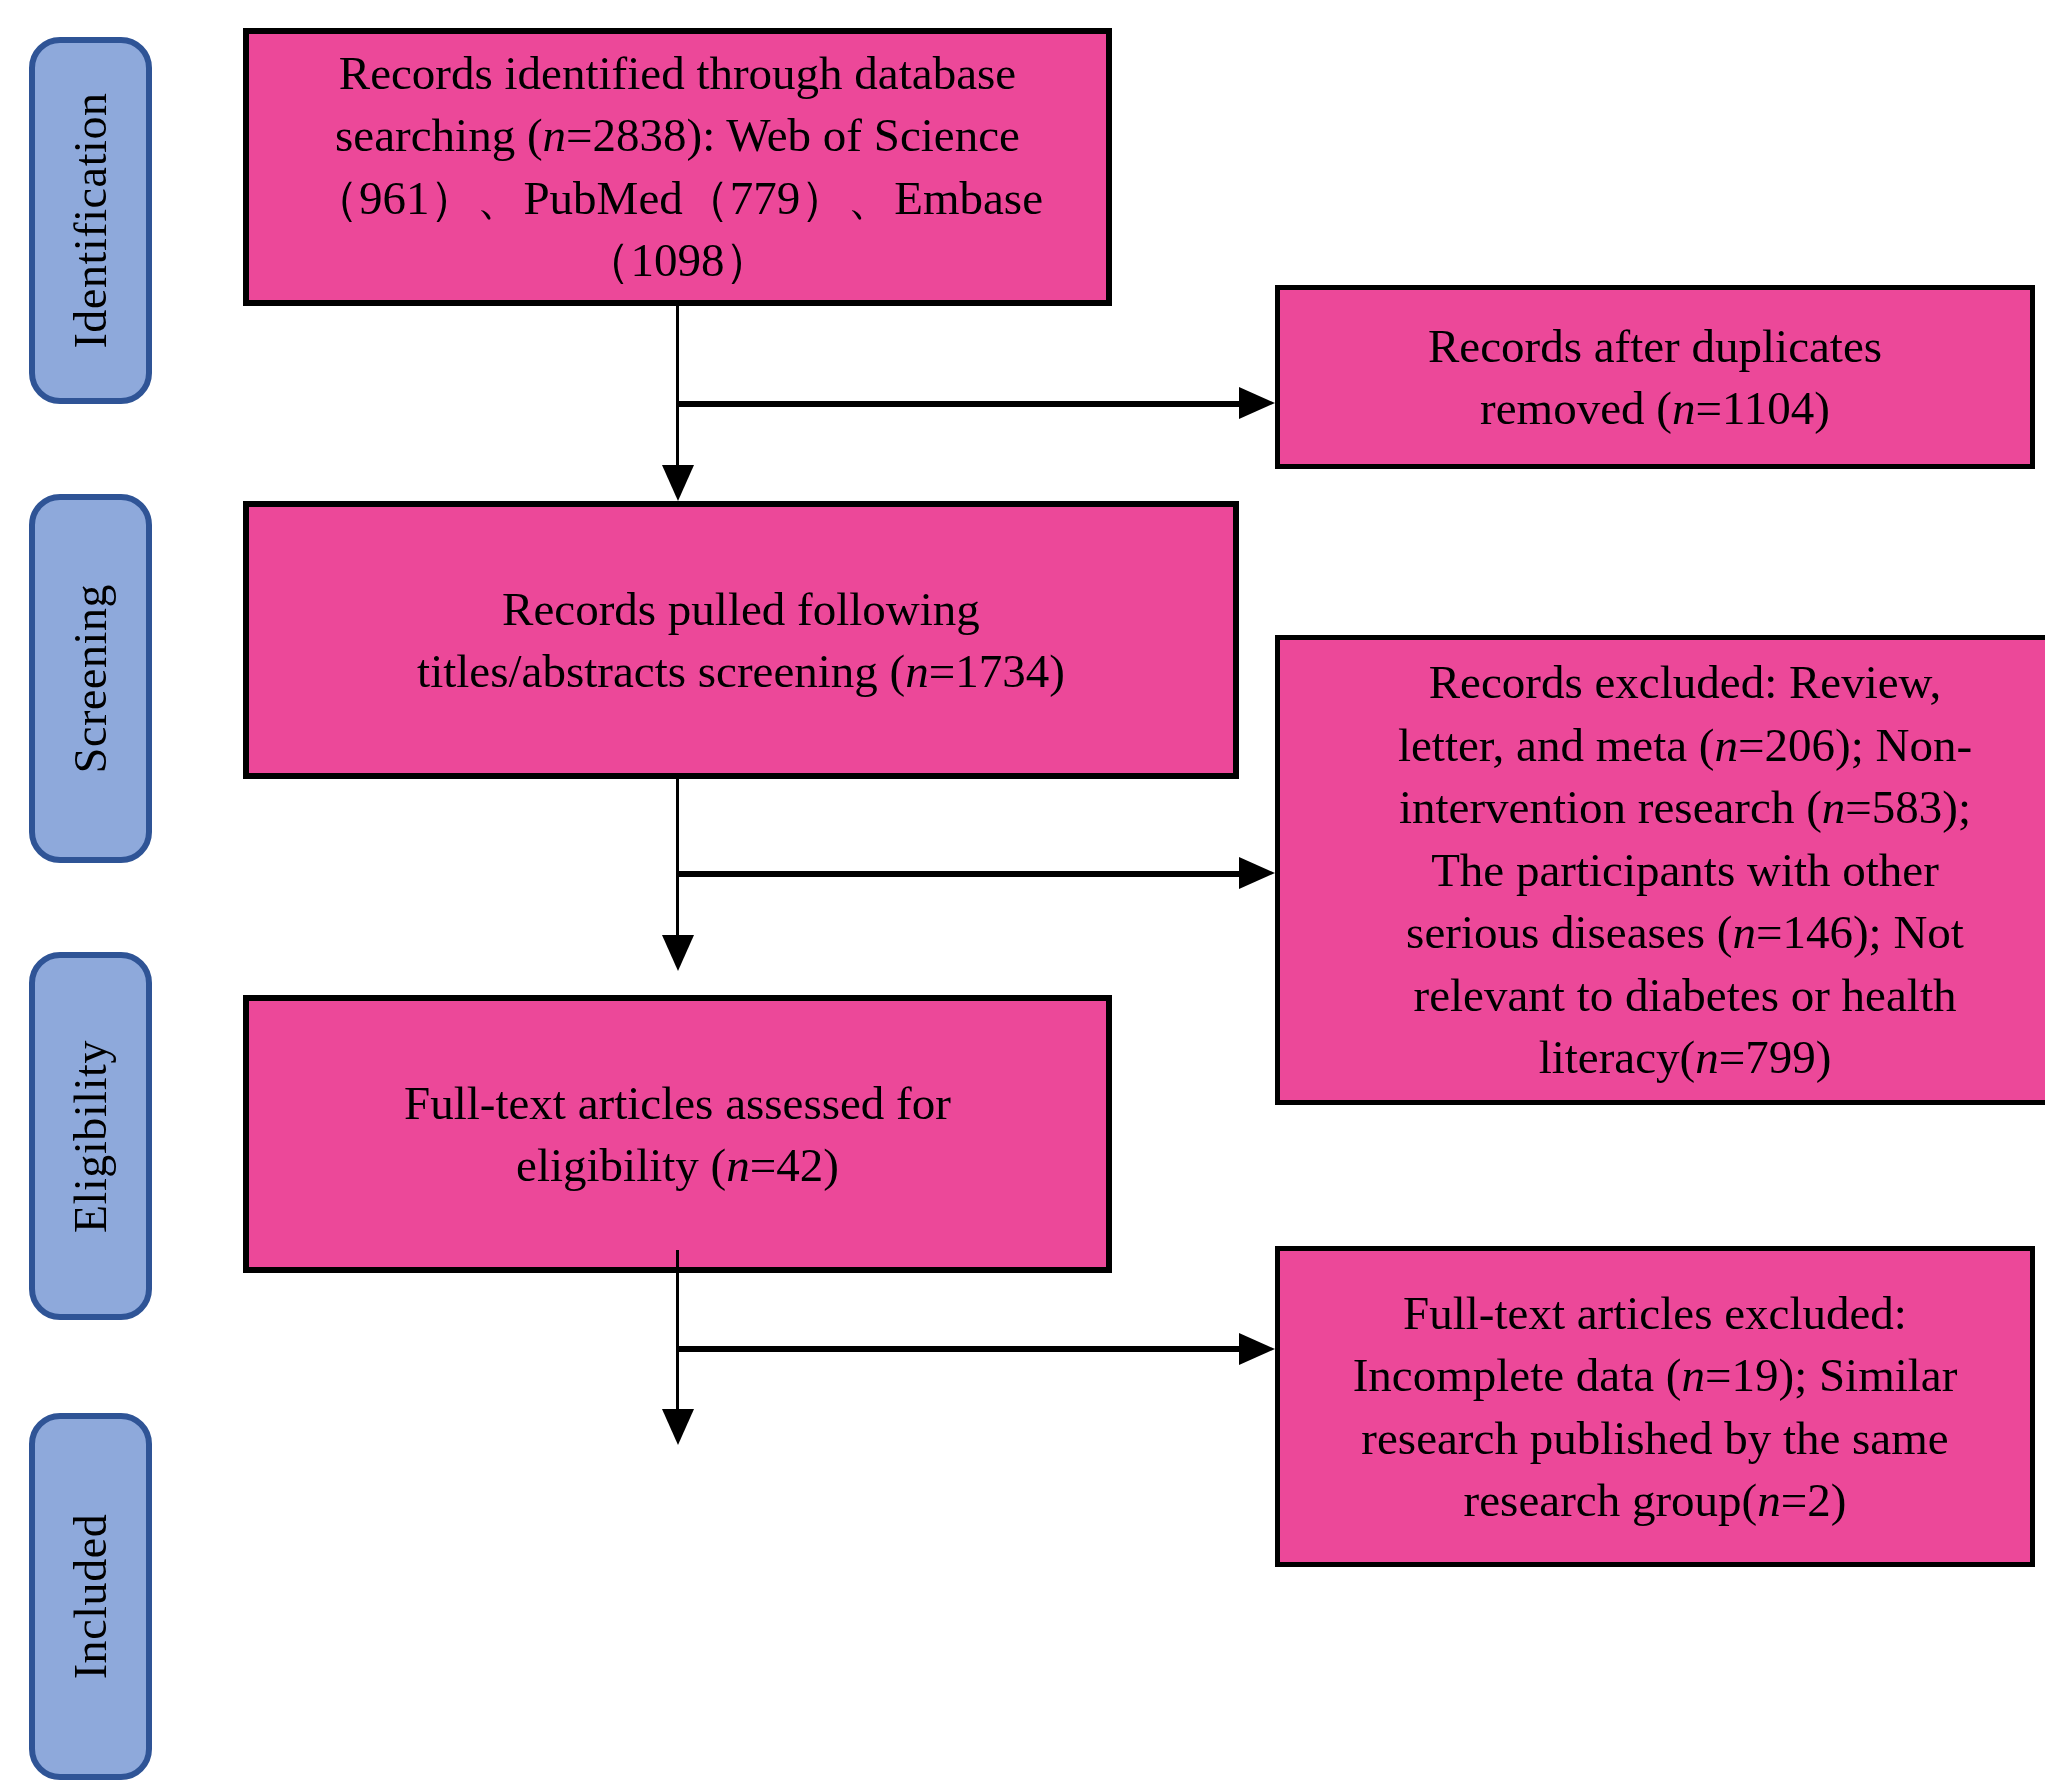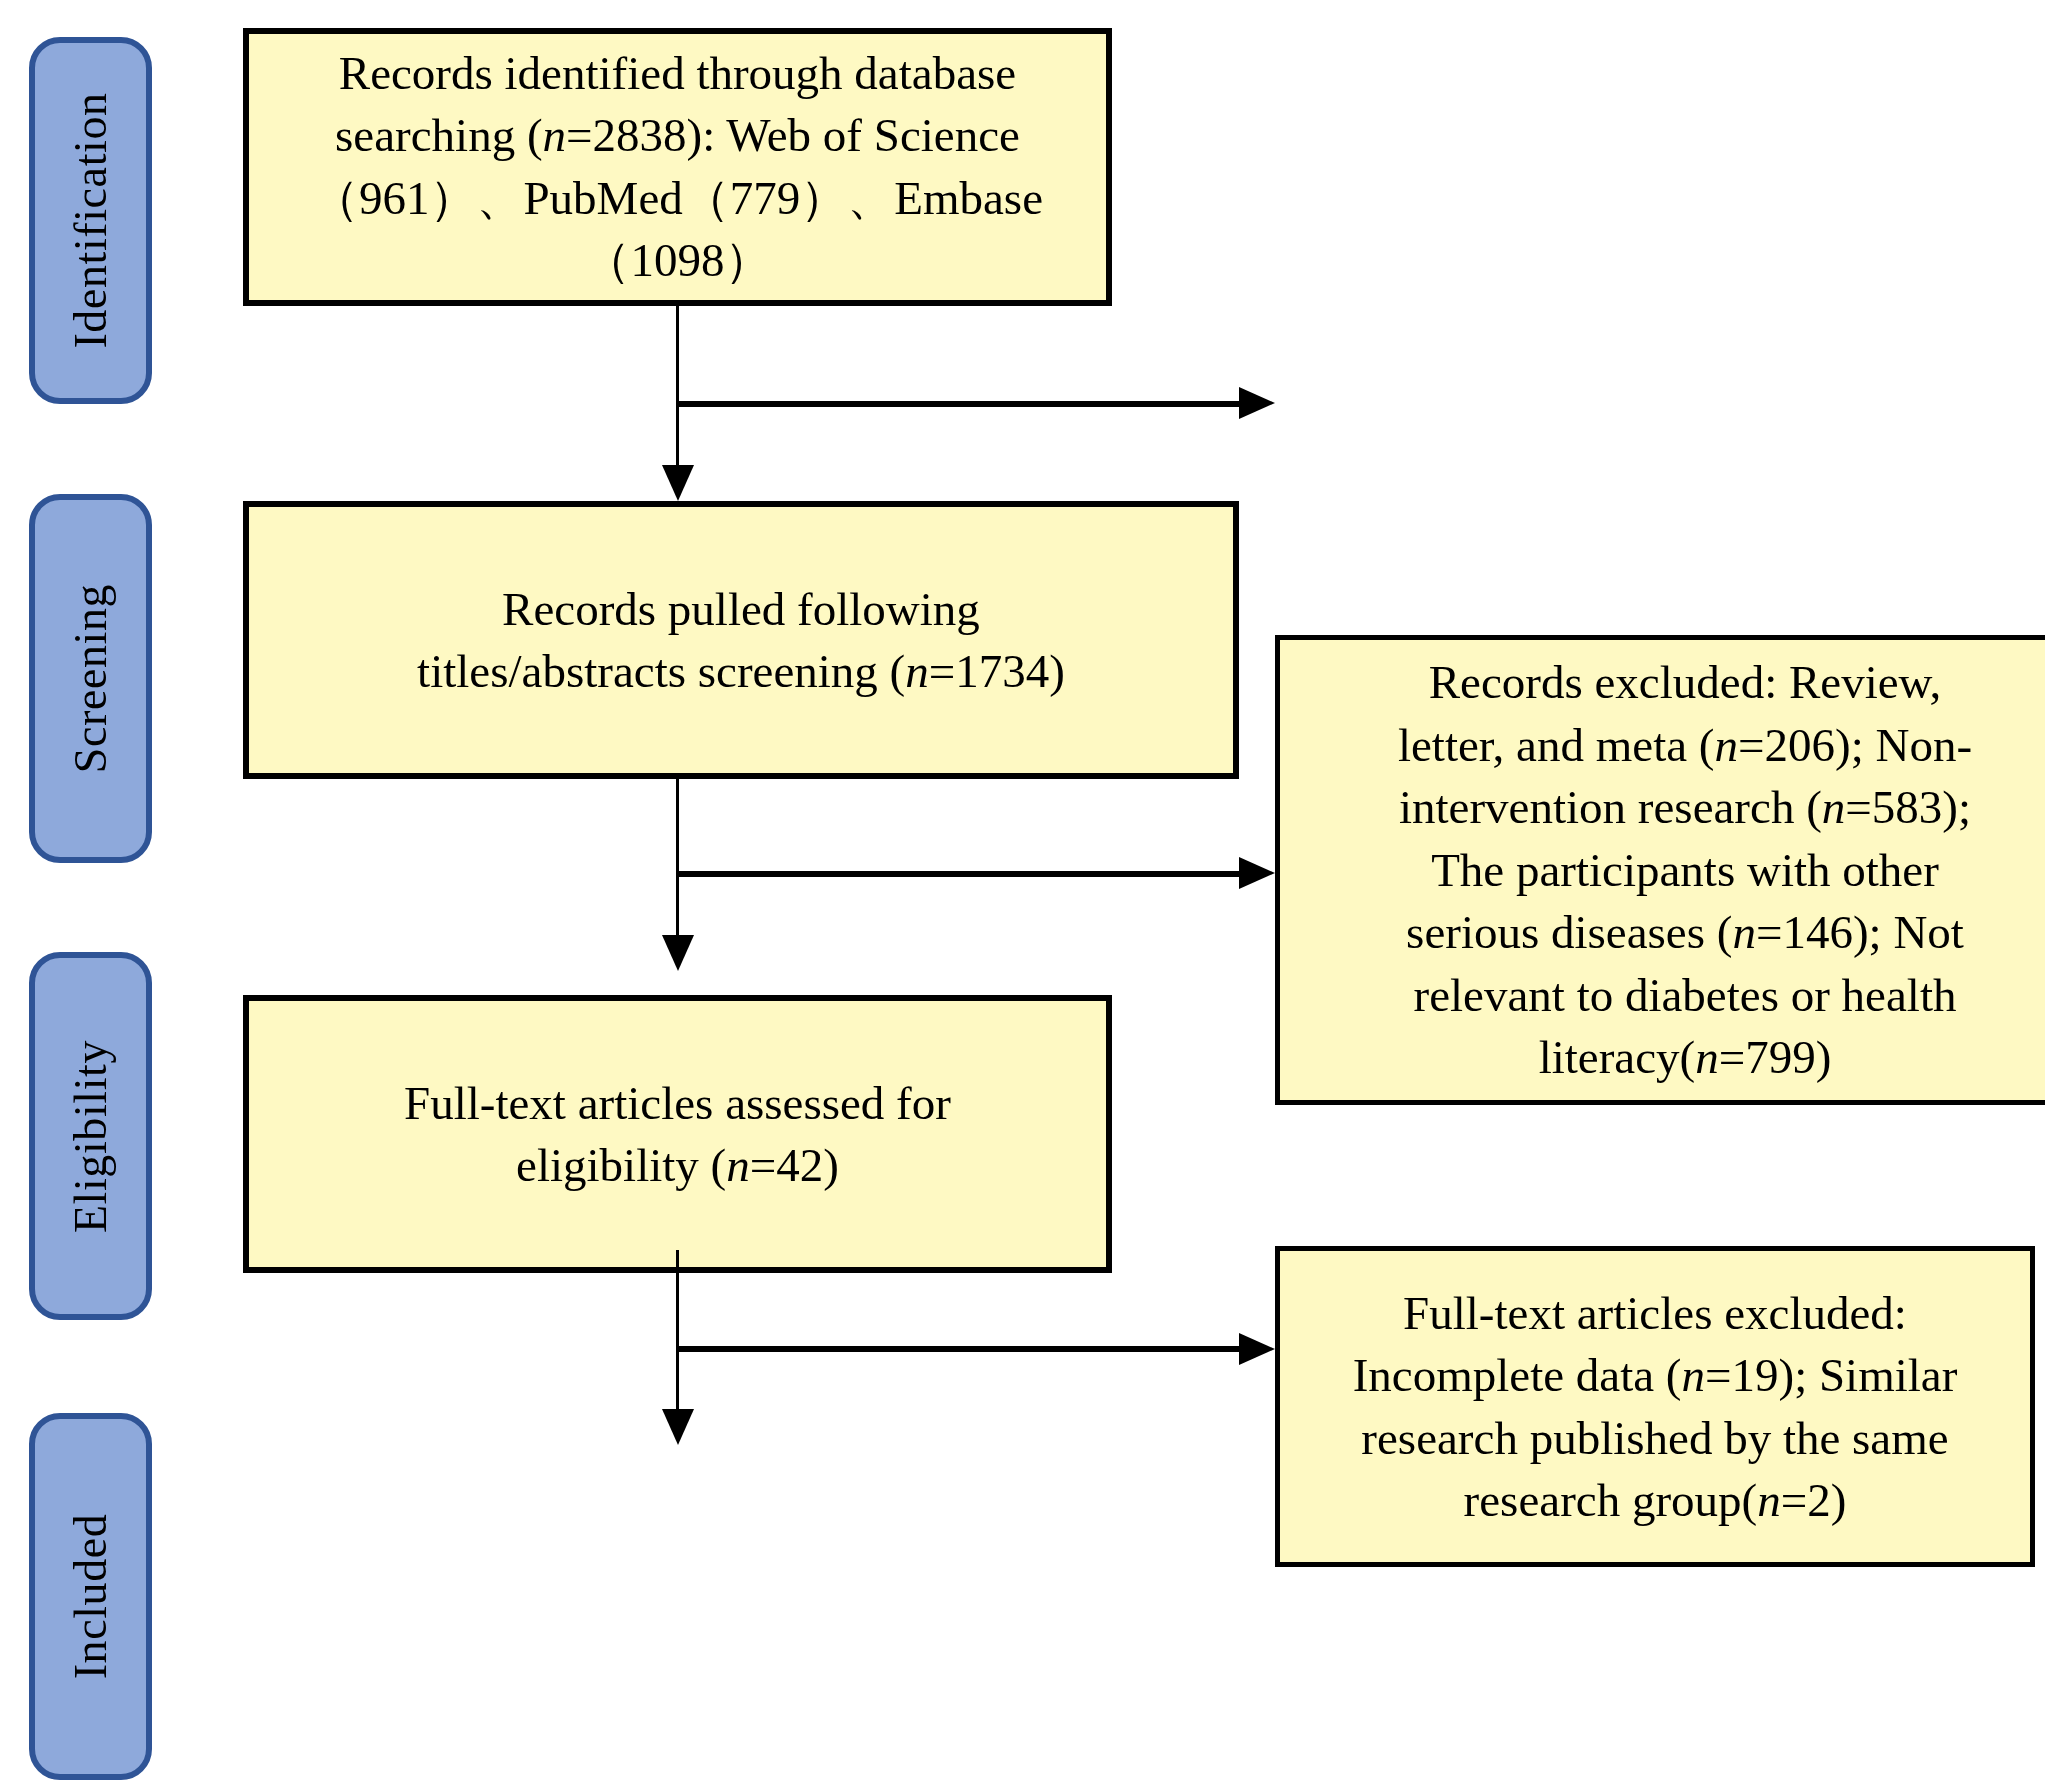--- a/index.html
+++ b/index.html
@@ -30,21 +30,21 @@
     transform: rotate(-90deg);
     white-space: nowrap;
     font-size: 46px;
     letter-spacing: 0.6px;
   }
 
   
   .flowbox {
     position: absolute;
     box-sizing: border-box;
-    background: #fef9c3;
+    background: #ec4899;
     border: 6.4px solid #000000;
     display: flex;
     align-items: center;
     justify-content: center;
     text-align: center;
   }
   .flowbox.rightcol { border-width: 5.1px; }
   .box-text {
     white-space: pre-line;
     font-size: 47px;
@@ -99,20 +99,24 @@
     <div class="box-text"><span>Records pulled following
 titles/abstracts screening (</span><em>n</em><span>=1734)</span></div>
   </div>
 
   <div class="flowbox" style="left:243px;top:995px;width:869px;height:278px">
     <div class="box-text"><span>Full-text articles assessed for
 eligibility (</span><em>n</em><span>=42)</span></div>
   </div>
 
 
+  <div class="flowbox rightcol" style="left:1275px;top:285px;width:760px;height:184px">
+    <div class="box-text"><span>Records after duplicates
+removed (</span><em>n</em><span>=1104)</span></div>
+  </div>
 
   <div class="flowbox rightcol" style="left:1275px;top:635px;width:820px;height:470px">
     <div class="box-text"><span>Records excluded: Review,
 letter, and meta (</span><em>n</em><span>=206); Non-
 intervention research (</span><em>n</em><span>=583);
 The participants with other
 serious diseases (</span><em>n</em><span>=146); Not
 relevant to diabetes or health
 literacy(</span><em>n</em><span>=799)</span></div>
   </div>

